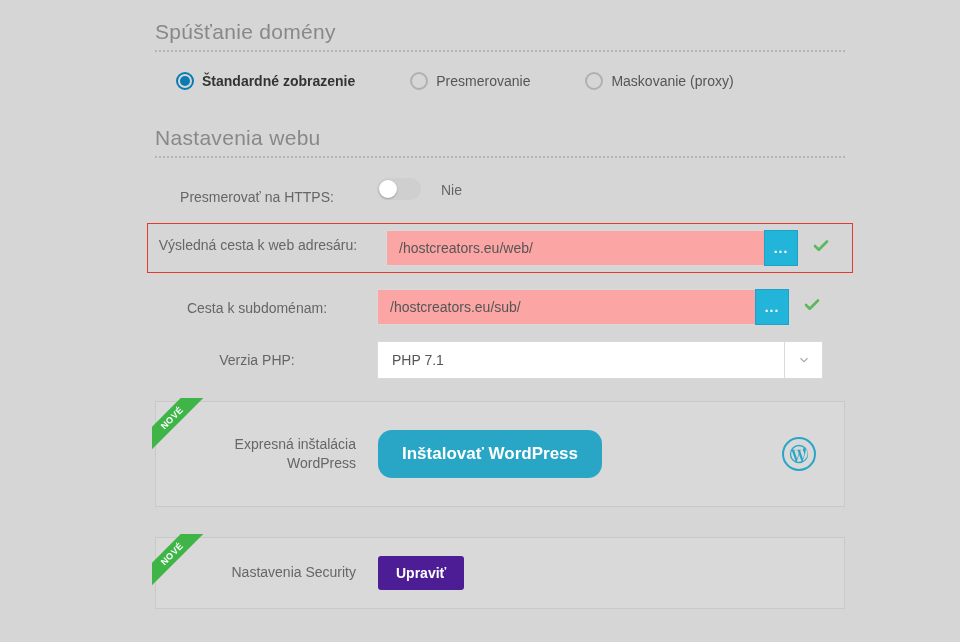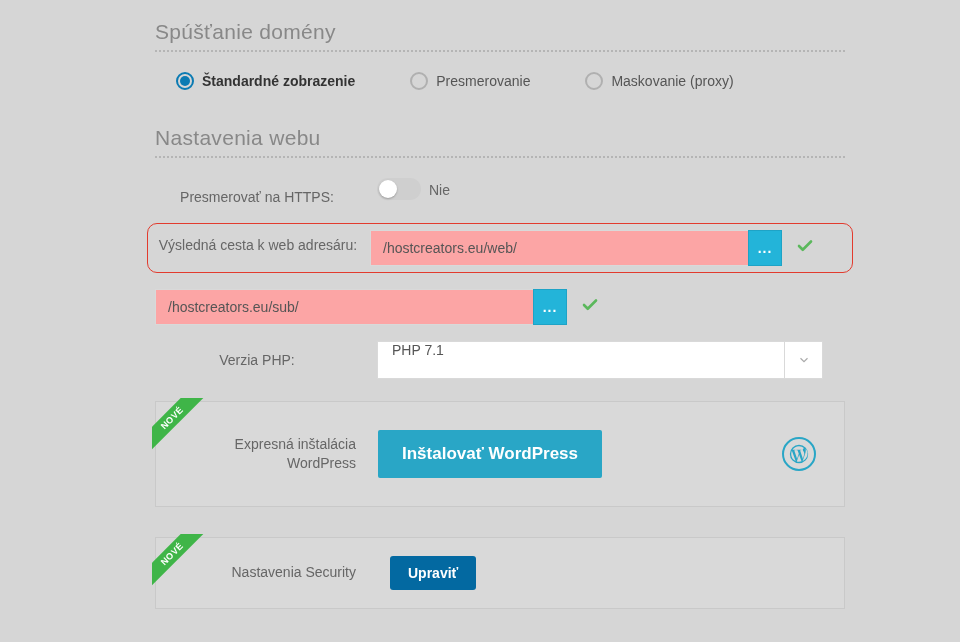--- a/index.html
+++ b/index.html
@@ -63,38 +63,39 @@
   }
   .form-control {
     flex: 1;
     display: flex;
     align-items: center;
     gap: 8px;
   }
   .highlight-box {
     border: 1.5px solid #e23b2e;
     padding: 6px 8px;
-    border-radius: 10px;
+    border-radius: 0;
     margin-left: -8px;
     margin-right: -8px;
+    gap: 16px;
   }
   .highlight-box .form-label { width: 214px; padding-right: 10px; padding-top: 6px; }
   .highlight-box .form-control { padding-top: 0; }
 
   
   .toggle {
     width: 44px; height: 22px; background: #cfcfcf; border-radius: 12px;
     position: relative; display: inline-block;
   }
   .toggle::after {
     content: ""; position: absolute; left: 2px; top: 2px;
     width: 18px; height: 18px; background: #fff; border-radius: 50%;
     box-shadow: 0 1px 2px rgba(0,0,0,.25);
   }
-  .toggle-label { color: #666; font-size: 14px; padding-top: 2px; }
+  .toggle-label { margin-left: 12px; color: #666; font-size: 14px; padding-top: 2px; }
 
   
   .inputwrap {
     display: flex; align-items: stretch;
     width: 412px;
   }
   .text-input {
     flex: 1;
     border: 1px solid #d9d9d9;
     background: #fca5a5;
@@ -114,21 +115,21 @@
     font-weight: 700;
     letter-spacing: 1px;
   }
   .check-icon { color: #5bb85c; padding-left: 6px; }
 
   
   .select {
     width: 446px;
     border: 1px solid #d9d9d9;
     background: #fff;
-    display: flex; align-items: flex-start;
+    display: flex; align-items: center;
     padding: 0;
     height: 38px;
     cursor: pointer;
   }
   .select .value { flex: 1; padding: 0 14px; color: #555; }
   .select .caret {
     width: 38px; height: 100%;
     border-left: 1px solid #d9d9d9;
     display: flex; align-items: center; justify-content: center;
     color: #aaa;
@@ -148,33 +149,32 @@
     width: 194px; text-align: right; color: #666;
     padding-right: 22px; font-size: 14px; line-height: 1.35;
   }
   .big-btn {
     background: #29a6c6;
     color: #fff;
     border: none;
     padding: 14px 24px;
     font-size: 17px;
     font-weight: 600;
-    border-radius: 2px;
+    border-radius: 14px;
     cursor: pointer;
   }
   .small-btn {
-    background: #0369a1;
+    background: #4c1d95;
     color: #fff;
     border: none;
     padding: 9px 18px;
     font-size: 14px;
     font-weight: 600;
     border-radius: 3px;
     cursor: pointer;
-    margin-left: 12px;
   }
   .wp-logo {
     margin-left: auto;
     width: 34px; height: 34px;
     border: 2px solid #29a6c6; border-radius: 50%;
     color: #29a6c6;
     display: flex; align-items: center; justify-content: center;
     margin-right: 6px;
   }
   
@@ -243,20 +243,21 @@
       </div>
       <span class="check-icon">
         <svg width="18" height="18" viewBox="0 0 24 24" fill="none" stroke="currentColor" stroke-width="3.5" stroke-linecap="round" stroke-linejoin="round">
             <polyline points="20 6 9 17 4 12"></polyline>
           </svg>
       </span>
     </div>
   </div>
 
   <div class="form-row" style="margin-top:6px;">
+    <div class="form-label">Cesta k subdoménam:</div>
     <div class="form-control">
       <div class="inputwrap">
         <input class="text-input" value="/hostcreators.eu/sub/" style="">
         <div class="browse-btn">...</div>
       </div>
       <span class="check-icon">
         <svg width="18" height="18" viewBox="0 0 24 24" fill="none" stroke="currentColor" stroke-width="3.5" stroke-linecap="round" stroke-linejoin="round">
             <polyline points="20 6 9 17 4 12"></polyline>
           </svg>
       </span>

